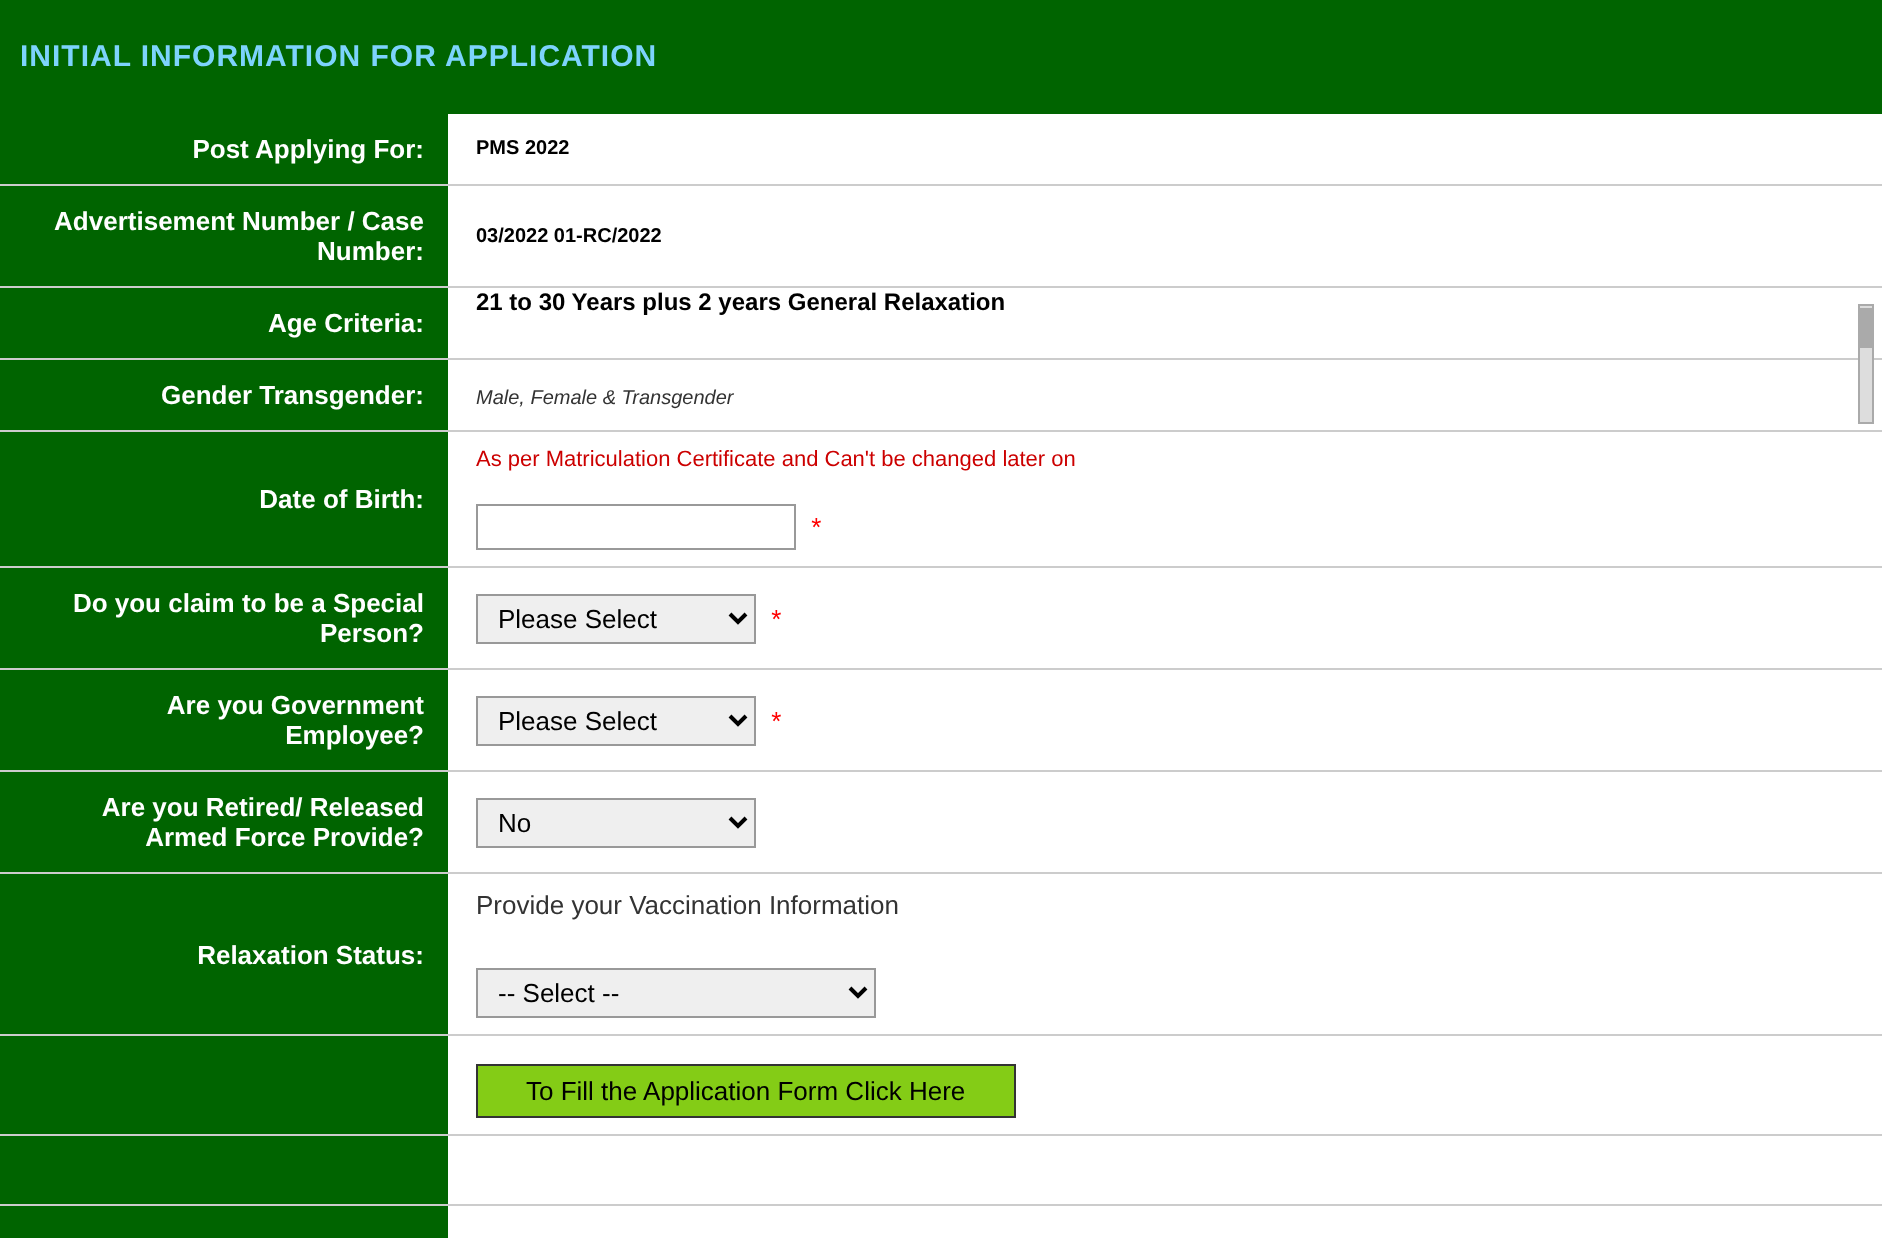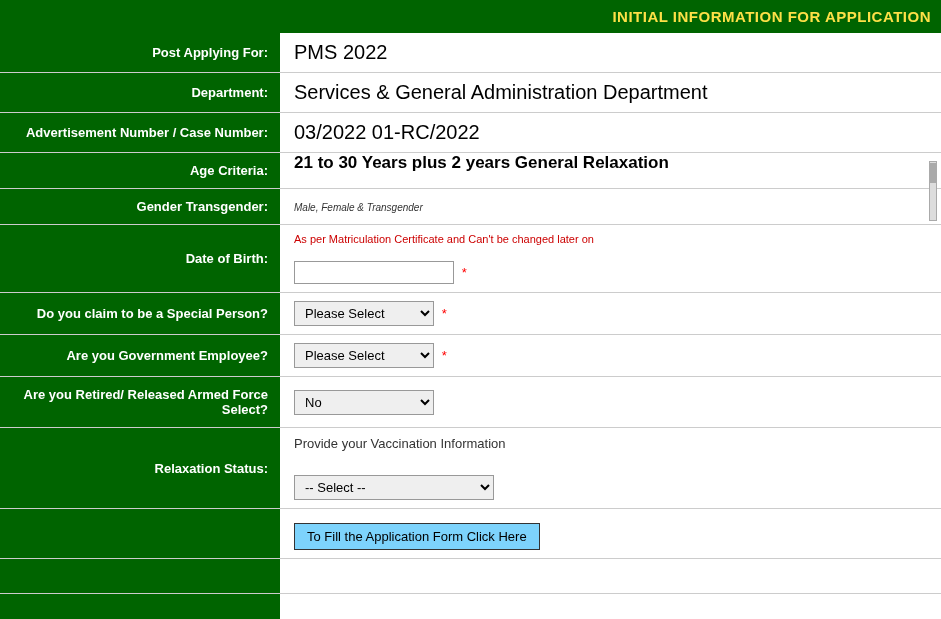--- a/index.html
+++ b/index.html
@@ -6,58 +6,58 @@
     body { font-family: Arial, sans-serif; background: #f0f0f0; font-size: 13px; }
 
     .page-wrapper {
       width: 941px;
       min-height: 619px;
       background: #fff;
     }
 
     .main-title {
       background: #006400;
-      color: #fde047;
-      text-align: right;
+      color: #7dd3fc;
+      text-align: left;
       font-weight: bold;
       font-size: 15px;
-      padding: 8px 10px;
+      padding: 20px 10px;
       letter-spacing: 0.5px;
     }
 
     .form-table {
       width: 100%;
       border-collapse: collapse;
     }
 
     .form-table tr {
       border-bottom: 1px solid #ccc;
     }
 
     .label-cell {
       background: #006400;
       color: #fff;
       font-weight: bold;
       text-align: right;
       padding: 10px 12px;
-      width: 280px;
+      width: 224px;
       vertical-align: middle;
       font-size: 13px;
     }
 
     .value-cell {
       background: #fff;
       padding: 8px 14px;
       vertical-align: middle;
       font-size: 13px;
     }
 
     .value-cell.bold-value {
-      font-weight: normal;
-      font-size: 20px;
+      font-weight: bold;
+      font-size: 10px;
     }
 
     .italic-text {
       font-style: italic;
       color: #333;
       font-size: 10px;
     }
 
     .required-star {
       color: red;
@@ -91,41 +91,41 @@
       min-width: 200px;
     }
 
     .vaccination-label {
       font-size: 13px;
       color: #333;
       margin-bottom: 24px;
     }
 
     .fill-btn {
-      background: #7dd3fc;
+      background: #84cc16;
       border: 1px solid #333;
-      padding: 5px 12px;
+      padding: 5px 24px;
       font-size: 13px;
       cursor: pointer;
       margin-top: 6px;
     }
 
     .empty-row-label {
       background: #006400;
       height: 35px;
     }
 
     .empty-row-value {
       background: #fff;
       height: 35px;
     }
 
     .age-criteria-cell {
       font-weight: bold;
-      font-size: 17px;
+      font-size: 12px;
       vertical-align: top;
       padding-top: 0;
       position: relative;
     }
 
     .scrollbar-indicator {
       position: absolute;
       right: 4px;
       top: 8px;
       width: 8px;
@@ -149,24 +149,20 @@
   <div class="main-title">INITIAL INFORMATION FOR APPLICATION</div>
 
   <table class="form-table">
 
     <tbody>
         <tr>
       <td class="label-cell">Post Applying For:</td>
       <td class="value-cell bold-value">PMS 2022</td>
     </tr>
 
-    <tr>
-      <td class="label-cell">Department:</td>
-      <td class="value-cell bold-value">Services &amp; General Administration Department</td>
-    </tr>
 
     <tr>
       <td class="label-cell">Advertisement Number / Case Number:</td>
       <td class="value-cell bold-value">03/2022 01-RC/2022</td>
     </tr>
 
     <tr>
       <td class="label-cell">Age Criteria:</td>
       <td class="value-cell age-criteria-cell">
         <span>21 to 30 Years plus 2 years General Relaxation</span>
@@ -211,21 +207,21 @@
         <select class="form-select">
           <option>Please Select</option>
           <option>Yes</option>
           <option>No</option>
         </select>
         <span class="required-star">*</span>
       </td>
     </tr>
 
     <tr>
-      <td class="label-cell" style="padding: 10px 12px; text-align: right;">Are you Retired/ Released Armed Force Select?</td>
+      <td class="label-cell" style="padding: 10px 12px; text-align: right;">Are you Retired/ Released Armed Force Provide?</td>
       <td class="value-cell">
         <select class="form-select">
           <option>No</option>
           <option>Yes</option>
         </select>
       </td>
     </tr>
 
     <tr>
       <td class="label-cell">Relaxation Status:</td>

